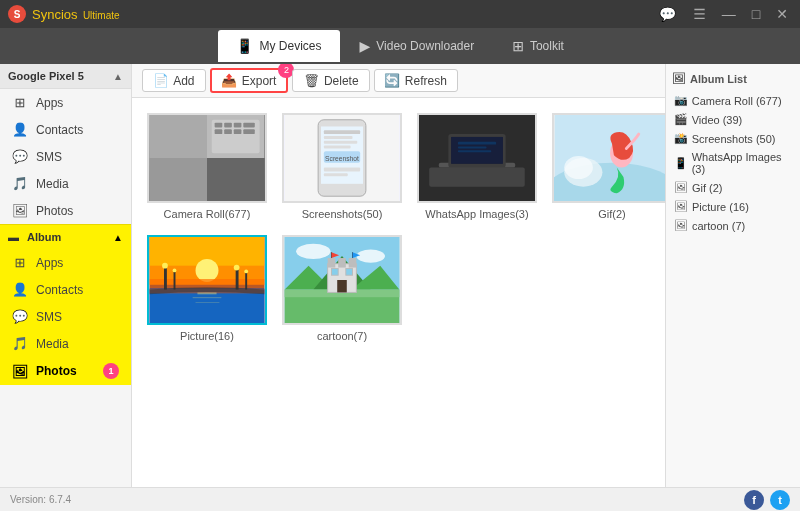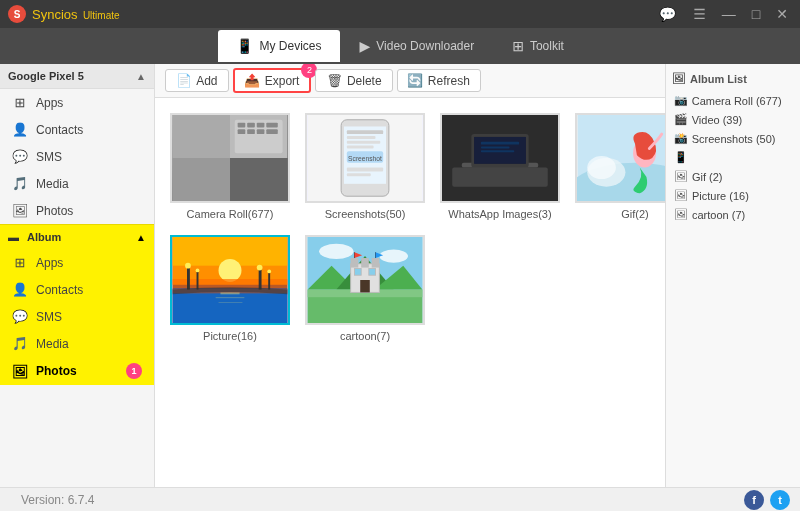--- a/index.html
+++ b/index.html
@@ -43,21 +43,21 @@
 
     
     .main-layout {
       display: flex;
       flex: 1;
       overflow: hidden;
     }
 
     
     .sidebar {
-      width: 155px;
+      width: 132px;
       background: #f5f5f5;
       border-right: 1px solid #ddd;
       display: flex;
       flex-direction: column;
       overflow-y: auto;
       flex-shrink: 0;
     }
     .device-header {
       background: #e8e8e8;
       padding: 6px 8px;
@@ -182,21 +182,21 @@
     .status-bar {
       height: 24px;
       background: #f0f0f0;
       border-top: 1px solid #ddd;
       display: flex;
       align-items: center;
       justify-content: space-between;
       padding: 0 10px;
       flex-shrink: 0;
     }
-    .status-version { font-size: 12px; color: #888; margin-left: 11px; }
+    .status-version { font-size: 10px; color: #888; }
     .status-social { display: flex; gap: 6px; }
     .social-btn { width: 20px; height: 20px; border-radius: 50%; display: flex; align-items: center; justify-content: center; font-size: 11px; font-weight: bold; cursor: pointer; color: white; }
     .social-fb { background: #3b5998; }
     .social-tw { background: #1da1f2; }
 
     
     .svg-thumb { width: 100%; height: 100%; }
   </style>
 </head>
 <body>
@@ -506,20 +506,21 @@
     <div class="album-list-item">
       <span class="album-icon">🎬</span>
       <span>Video (39)</span>
     </div>
     <div class="album-list-item">
       <span class="album-icon">📸</span>
       <span>Screenshots (50)</span>
     </div>
     <div class="album-list-item">
       <span class="album-icon">📱</span>
+      <span>WhatsApp Images (3)</span>
     </div>
     <div class="album-list-item">
       <span class="album-icon">🖼</span>
       <span>Gif (2)</span>
     </div>
     <div class="album-list-item">
       <span class="album-icon">🖼</span>
       <span>Picture (16)</span>
     </div>
     <div class="album-list-item">

